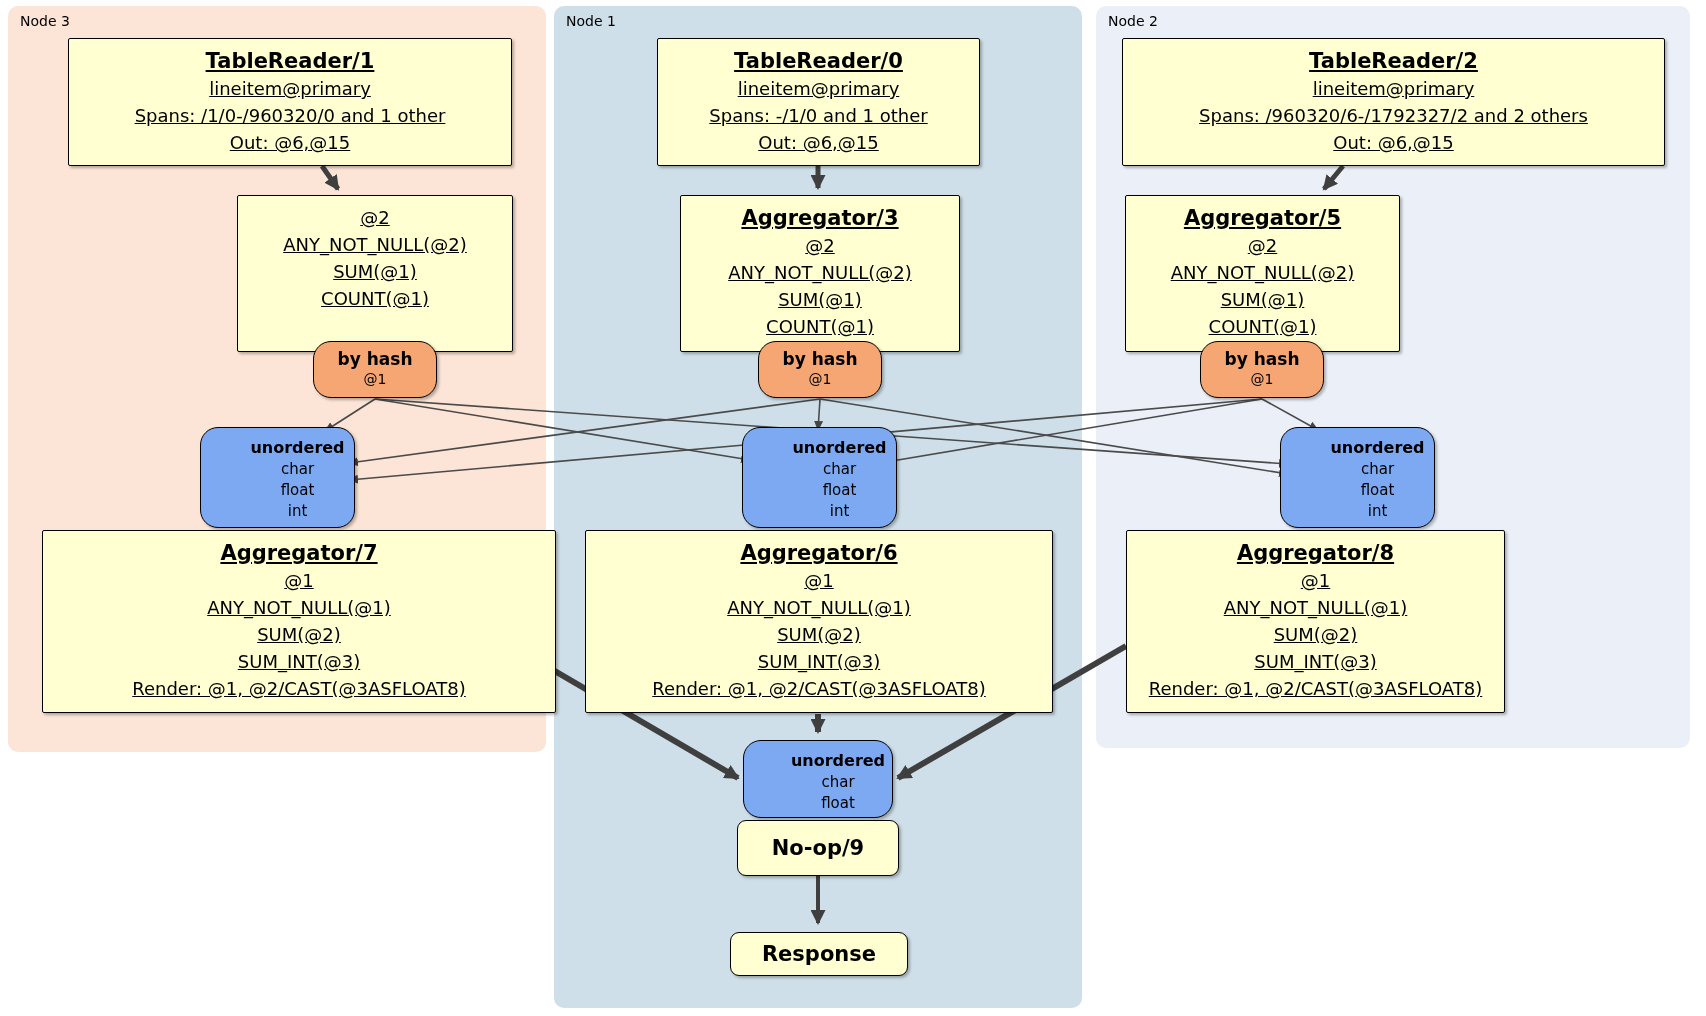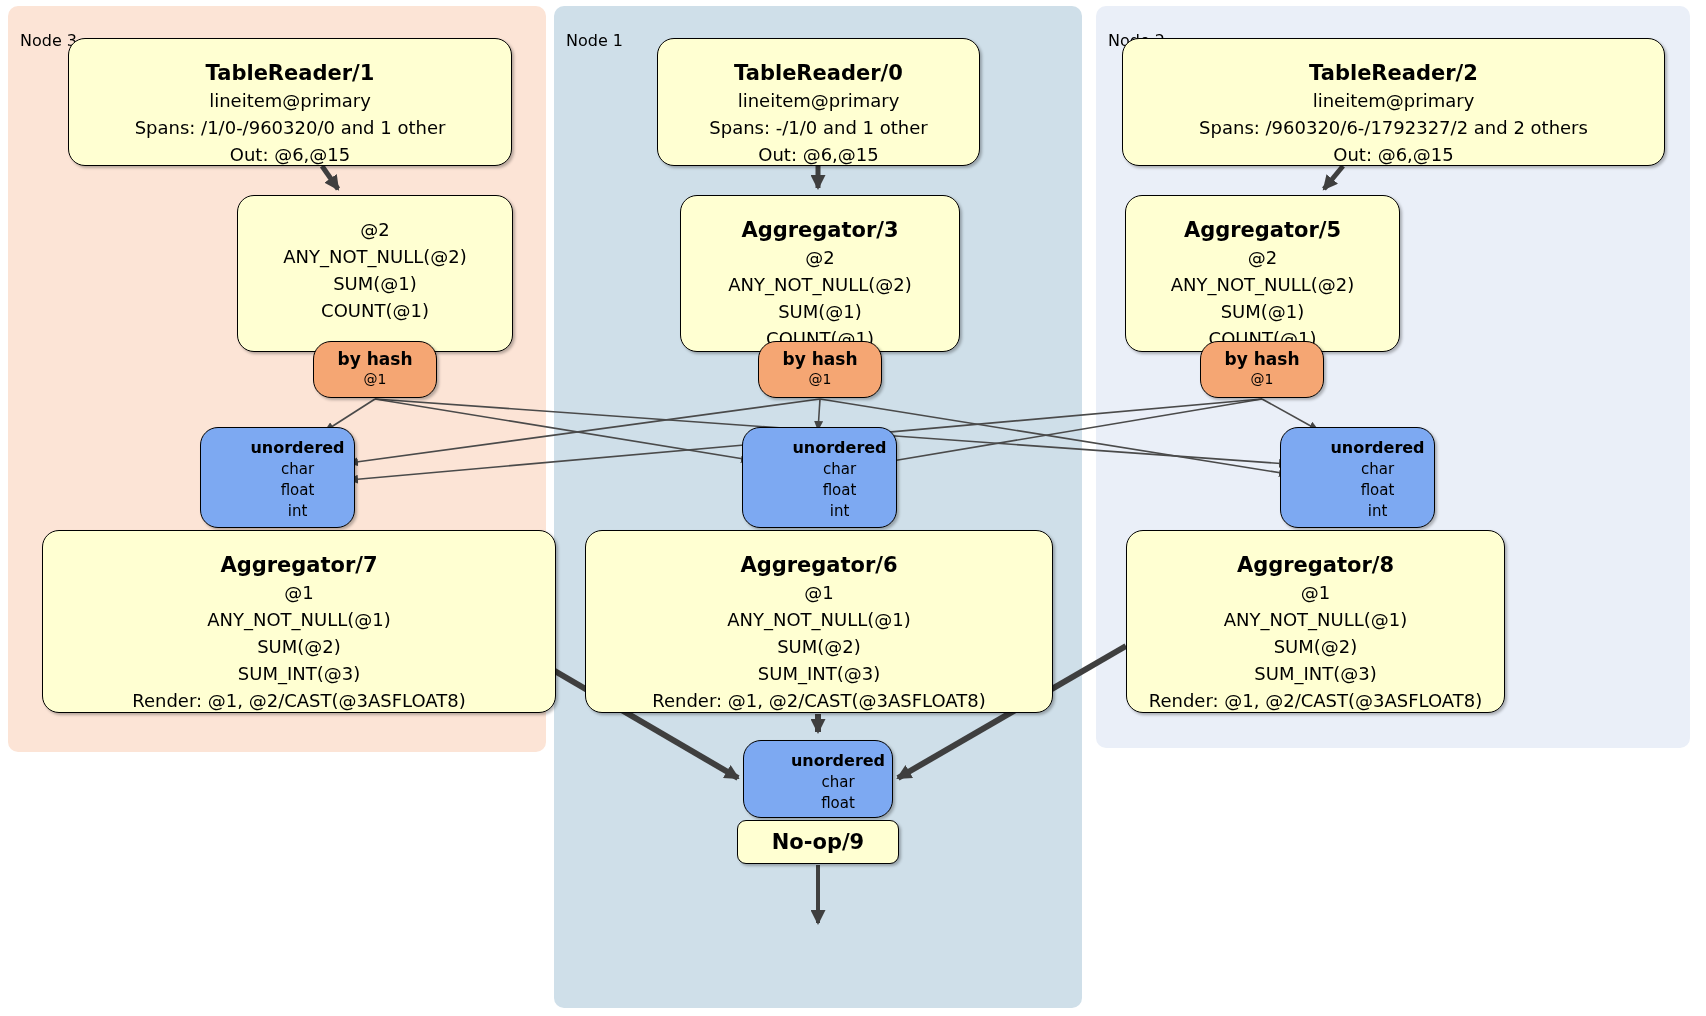--- a/index.html
+++ b/index.html
@@ -4,33 +4,33 @@
 <style>
   html,body{margin:0;padding:0;background:#ffffff;}
   #canvas{
     position:relative;width:1706px;height:1016px;overflow:hidden;
     font-family:"DejaVu Sans","Liberation Sans",sans-serif;color:#000;
   }
   .group{
     position:absolute;border-radius:10px;
   }
   .group-label{
-    position:absolute;left:12px;top:7px;font-size:16px;color:#000;margin-top:18px;
+    position:absolute;left:12px;top:7px;font-size:14px;color:#000;
   }
   .node3{background:var(--node3-bg,#fce4d6);}
   .node1{background:var(--node1-bg,#cfdfe9);}
   .node2{background:var(--node2-bg,#eaeff8);}
   #edges{position:absolute;left:0;top:0;z-index:5;}
   .box{
     position:absolute;z-index:10;box-sizing:border-box;
     border:1.7px solid #000;text-align:center;
     box-shadow:2px 2px 3px rgba(0,0,0,0.28);
   }
   .proc{
-    background:var(--processor-fill,#ffffd2);border-radius:17px;padding-top:20px;
+    background:var(--processor-fill,#ffffd2);border-radius:2px;padding-top:8px;text-decoration:underline;
   }
   .proc .title{font-size:21px;font-weight:bold;line-height:28px;}
   .proc .line{font-size:18px;line-height:27px;white-space:nowrap;}
   .router{
     background:var(--router-fill,#f5a673);border-radius:18px;padding-top:7px;
   }
   .router .title{font-size:17px;font-weight:bold;line-height:21px;}
   .router .line{font-size:14px;line-height:18px;}
   .sync{
     background:var(--sync-fill,#7da9f2);border-radius:18px;padding-top:8px;padding-left:40px;
@@ -193,18 +193,21 @@
     <div class="line">SUM_INT(@3)</div>
     <div class="line">Render: @1, @2/CAST(@3ASFLOAT8)</div>
   </div>
 
   <div class="box sync" style="left:743px;top:740px;width:150px;height:78px">
     <div class="title">unordered</div>
     <div class="line">char</div>
     <div class="line">float</div>
   </div>
 
-  <div class="box term" style="left:737px;top:820px;width:162px;height:44px">
+  <div class="box term" style="left:737px;top:820px;width:162px;height:56px">
     <div class="title">No-op/9</div>
   </div>
 
+  <div class="box term" style="left:730px;top:932px;width:178px;height:44px">
+    <div class="title">Response</div>
+  </div>
 
 </div>
 
 </body></html>

